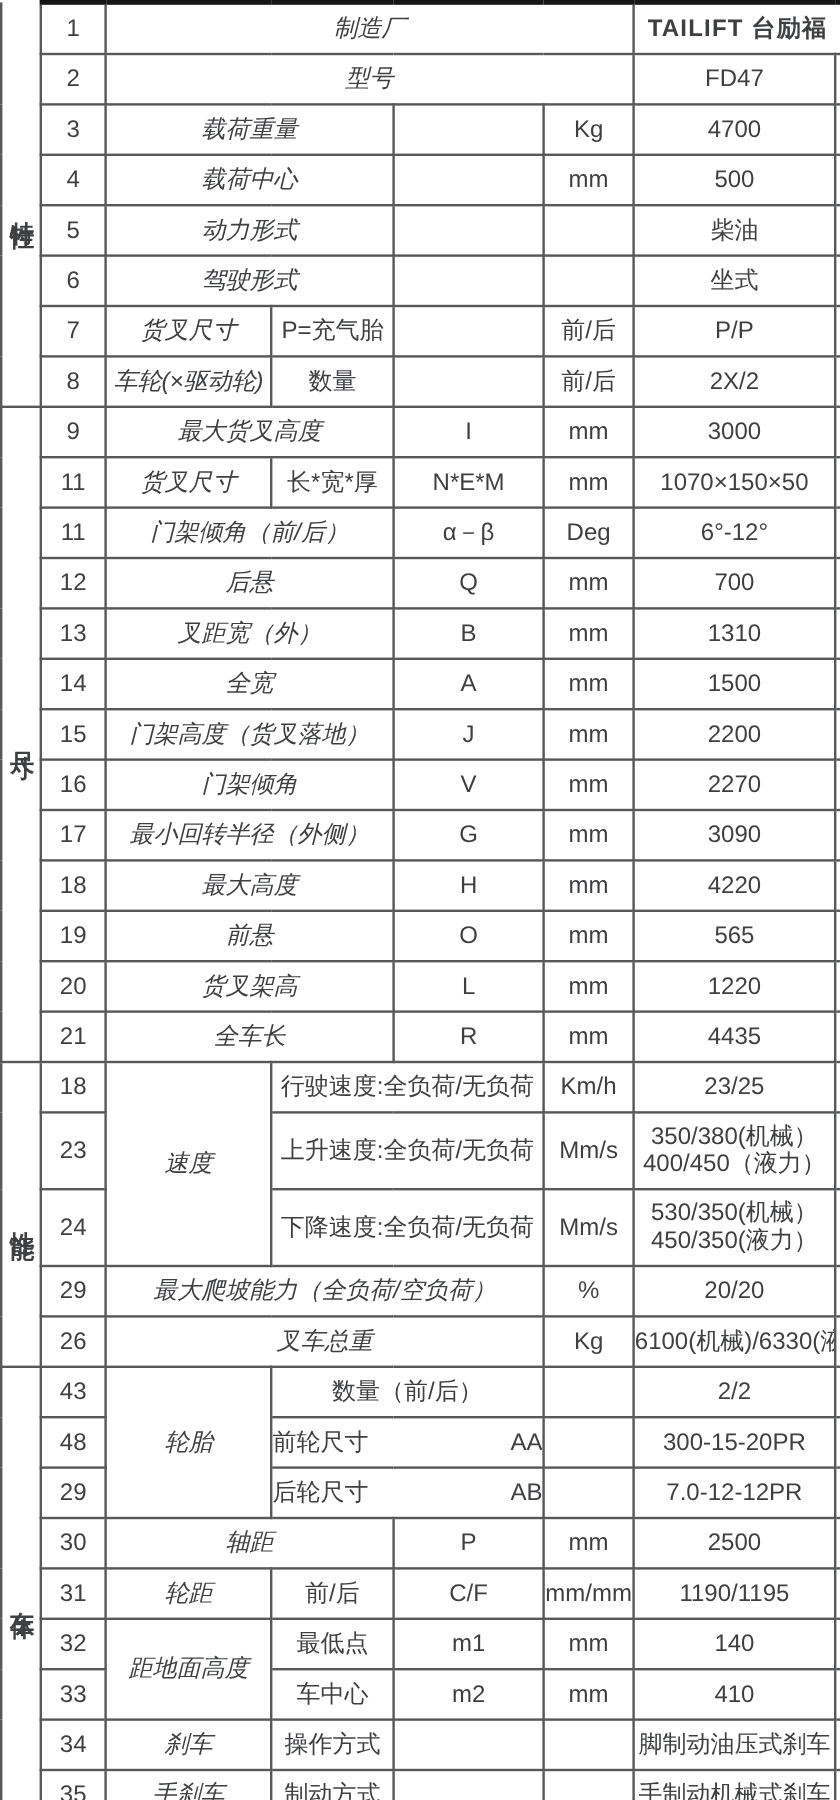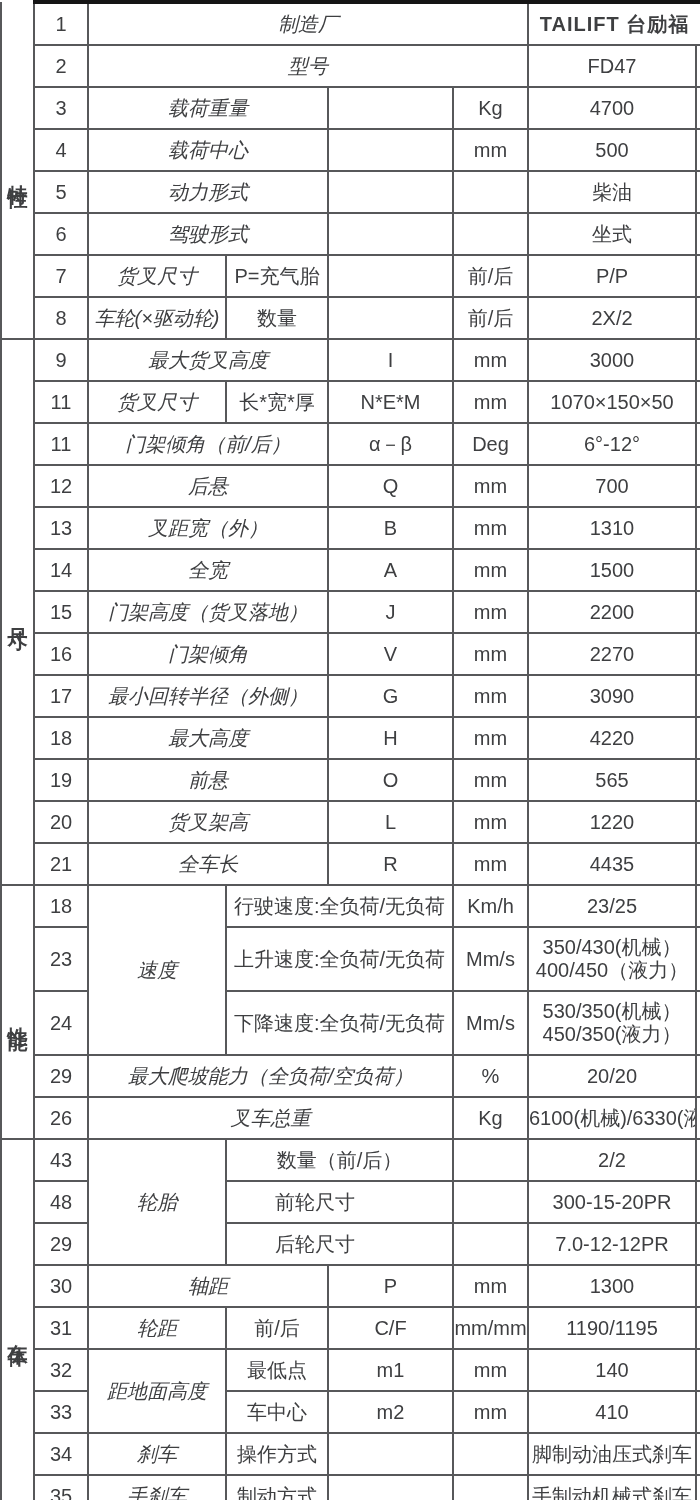--- a/index.html
+++ b/index.html
@@ -37,21 +37,21 @@
     margin:0 auto;
     display:inline-block;
   }
   
   td.n{font-size:21px;color:#47484a;}
   
   td.l{text-align:left;padding-left:8px;font-style:italic;}
   td.s{text-align:left;padding-left:6px;}
   
   td.sy{padding:0 38px 0 6px;}
-  td.sy .flexwrap{display:flex;justify-content:space-between;align-items:center;width:100%;padding-left:48px;}
+  td.sy .flexwrap{display:flex;justify-content:space-between;align-items:center;width:100%;}
   
   tr.first td{border-top:4px solid #151515;}
   tr.first td.c{border-top:hidden;}
   
   td.maker{
     border-right:hidden;
     text-align:left;
     padding-left:46px;
     font-weight:bold;
     font-size:26px;
@@ -262,21 +262,21 @@
   <td class="s" colspan="2">行驶速度:全负荷/无负荷</td>
   <td>Km/h</td>
   <td>23/25</td>
   <td class="e"></td>
 </tr>
 <tr class="tall">
   <td class="n">23</td>
   <td class="s" colspan="2">上升速度:全负荷/无负荷</td>
   <td>Mm/s</td>
   <td class="v2">
-    <div>350/430(机械）</div>
+    <div>350/380(机械）</div>
     <div>400/450（液力）</div>
   </td>
   <td class="e"></td>
 </tr>
 <tr class="tall">
   <td class="n">24</td>
   <td class="s" colspan="2">下降速度:全负荷/无负荷</td>
   <td>Mm/s</td>
   <td class="v2">
     <div>530/350(机械）</div>
@@ -330,21 +330,21 @@
   </td>
   <td></td>
   <td>7.0-12-12PR</td>
   <td class="e"></td>
 </tr>
 <tr>
   <td class="n">30</td>
   <td class="l" colspan="2">轴距</td>
   <td>P</td>
   <td>mm</td>
-  <td>1300</td>
+  <td>2500</td>
   <td class="e"></td>
 </tr>
 <tr>
   <td class="n">31</td>
   <td class="l">轮距</td>
   <td class="s">前/后</td>
   <td>C/F</td>
   <td class="ut">mm/mm</td>
   <td>1190/1195</td>
   <td class="e"></td>

